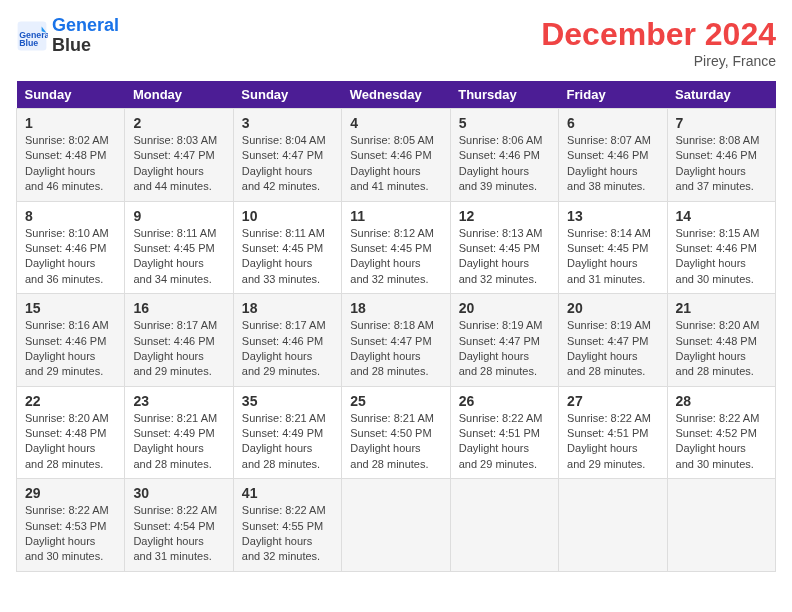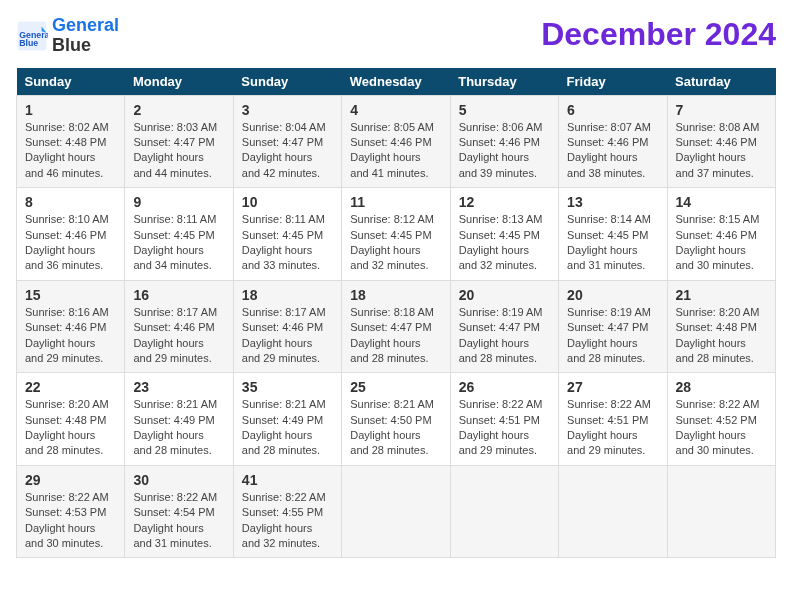--- a/index.html
+++ b/index.html
@@ -33,33 +33,33 @@
     .logo-icon {
       width: 32px;
       height: 32px;
     }
     .title-block {
       text-align: right;
     }
     .month-title {
       font-size: 32px;
       font-weight: bold;
-      color: #6d28d9;
+      color: #ef4444;
     }
     .location {
       font-size: 14px;
       color: #555;
     }
     table {
       width: 100%;
       border-collapse: collapse;
       font-size: 11px;
     }
     thead tr {
-      background-color: #0c4a6e;
+      background-color: #4c1d95;
       color: white;
       margin-top: 20px;
     }
     thead th {
       padding: 6px 8px;
       text-align: left;
       font-size: 13px;
       font-weight: bold;
     }
     tbody tr {
@@ -108,20 +108,21 @@
       <polygon points="32,8 38,16 32,14" fill="#2196F3"></polygon>
     </svg>
     <div>
       <div class="logo-text">
         <span>General</span><br>Blue
       </div>
     </div>
   </div>
   <div class="title-block">
     <div class="month-title">December 2024</div>
+    <div class="location">Pirey, France</div>
   </div>
 </div>
 
 <table>
   <thead>
     <tr>
     <th>Sunday</th>
         <th>Monday</th>
         <th>Sunday</th>
         <th>Wednesday</th>

